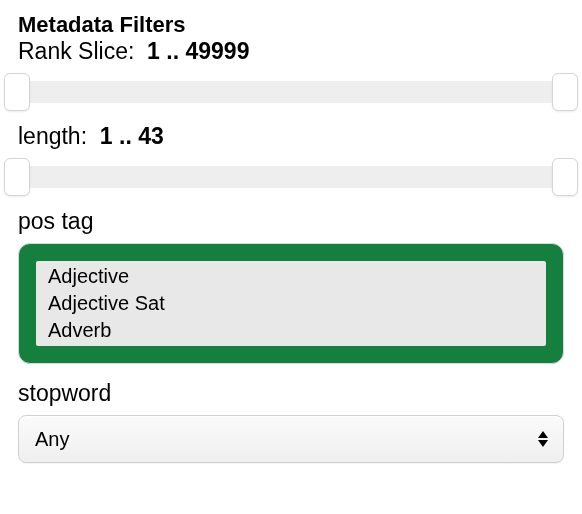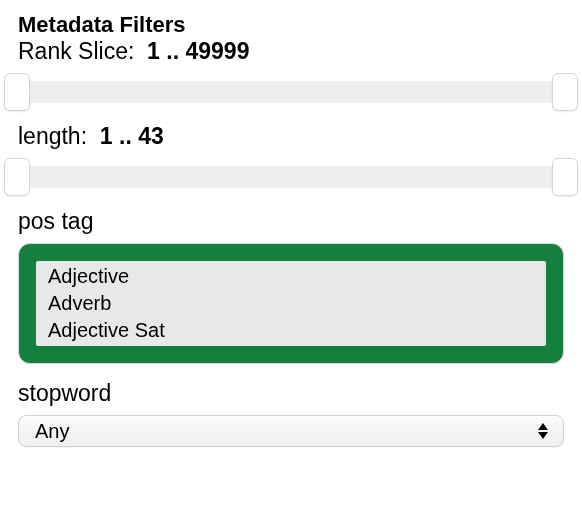--- a/index.html
+++ b/index.html
@@ -69,21 +69,21 @@
     padding: 2px 12px;
     cursor: pointer;
   }
 
   
   .select-wrap {
     position: relative;
     border: 1px solid #d0d0d0;
     border-radius: 8px;
     background: linear-gradient(#fbfbfb, #efefef);
-    height: 32px;
+    height: 48px;
     display: flex;
     align-items: center;
     padding: 0 40px 0 16px;
     cursor: pointer;
     box-shadow: 0 1px 1px rgba(0,0,0,0.05), inset 0 1px 0 #fff;
   }
   .select-value { font-size: 20px; }
   .select-arrows {
     position: absolute;
     right: 14px;
@@ -120,22 +120,22 @@
     <div class="slider-handle left"></div>
     <div class="slider-handle right"></div>
   </div>
 </div>
 
 <div class="field">
   <div class="field-label">pos tag</div>
   <div class="listbox">
     <div class="listbox-inner">
       <div class="listbox-item">Adjective</div>
+      <div class="listbox-item">Adjective Sat</div>
       <div class="listbox-item">Adverb</div>
-      <div class="listbox-item">Adjective Sat</div>
     </div>
   </div>
 </div>
 
 <div class="field">
   <div class="field-label">stopword</div>
   <div class="select-wrap">
     <span class="select-value">Any</span>
     <span class="select-arrows">
       <svg width="12" height="8" viewBox="0 0 12 8">

